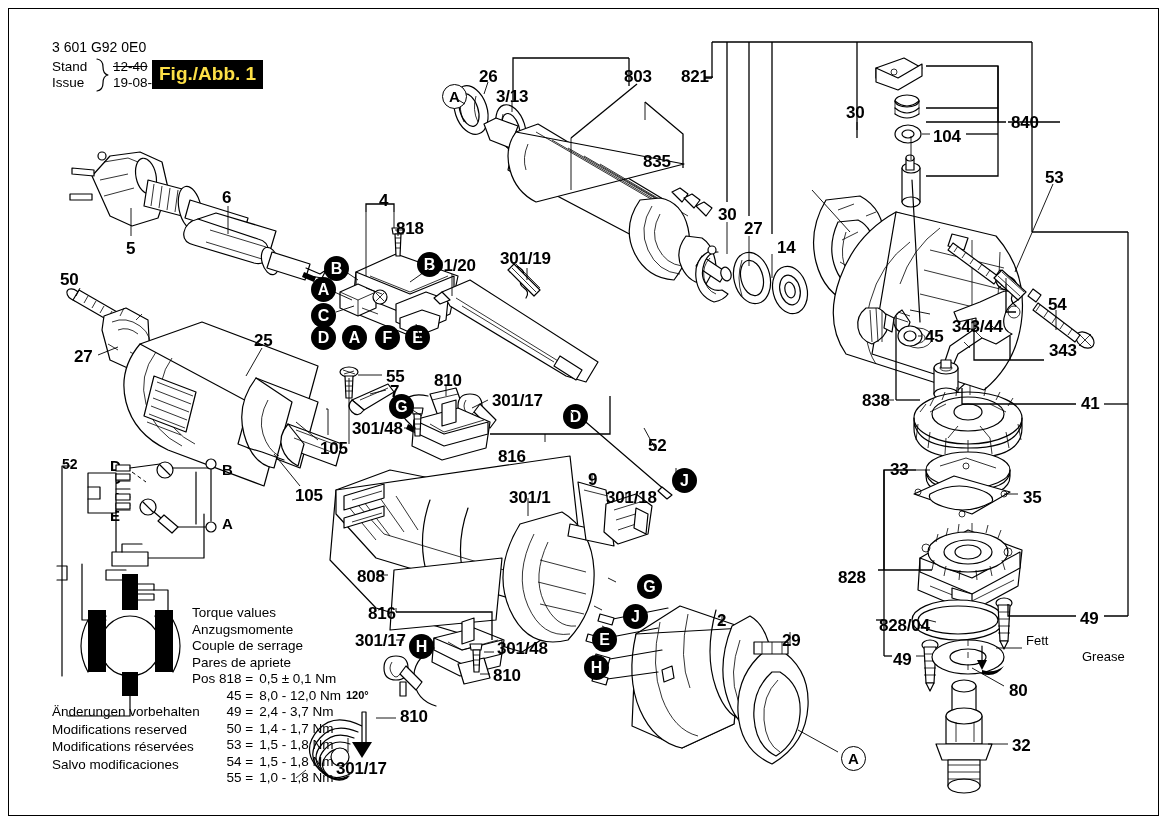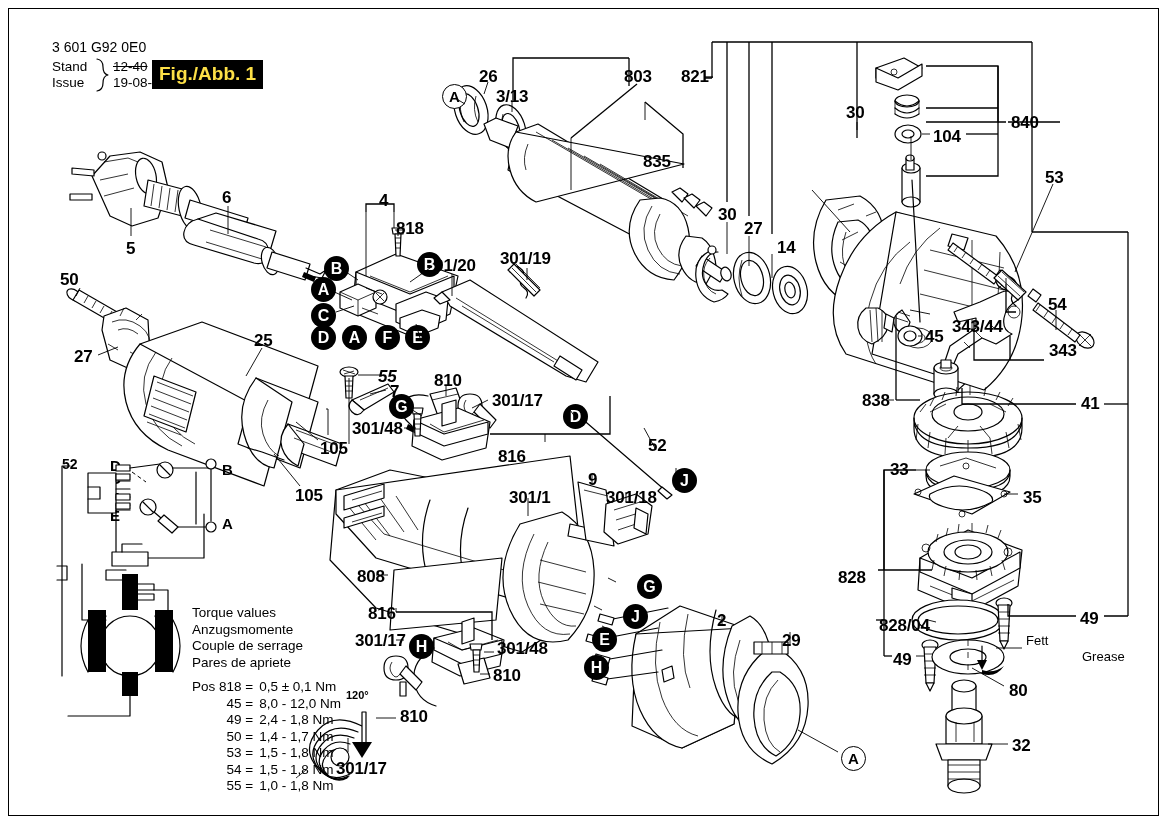--- a/index.html
+++ b/index.html
@@ -712,33 +712,33 @@
   <div class="lbl" style="left:346px;top:690px;font-size:11px;">120°</div>
 
   <div class="lbl txt" style="left:1026px;top:634px;font-weight:normal;">Fett</div>
   <div class="lbl txt" style="left:1082px;top:650px;font-weight:normal;">Grease</div>
 
   <div style="position:absolute;left:192px;top:605px;" class="torq">
     <div>Torque values</div>
     <div>Anzugsmomente</div>
     <div>Couple de serrage</div>
     <div>Pares de apriete</div>
-    <table style="border-collapse:collapse;margin-top:8px;">
+    <table style="border-collapse:collapse;margin-top:0px;">
       <tbody>
           <tr>
         <td style="text-align:right;padding-right:6px;">Pos  818 =</td>
         <td>0,5 ± 0,1 Nm</td>
       </tr>
       <tr>
         <td style="text-align:right;padding-right:6px;">45 =</td>
         <td>8,0 - 12,0 Nm</td>
       </tr>
       <tr>
         <td style="text-align:right;padding-right:6px;">49 =</td>
-        <td>2,4 - 1,8 Nm</td>
+        <td>2,4 - 3,7 Nm</td>
       </tr>
       <tr>
         <td style="text-align:right;padding-right:6px;">50 =</td>
         <td>1,4 - 1,7 Nm</td>
       </tr>
       <tr>
         <td style="text-align:right;padding-right:6px;">53 =</td>
         <td>1,5 - 1,8 Nm</td>
       </tr>
       <tr>
@@ -746,34 +746,40 @@
         <td>1,5 - 1,8 Nm</td>
       </tr>
       <tr>
         <td style="text-align:right;padding-right:6px;">55 =</td>
         <td>1,0 - 1,8 Nm</td>
       </tr>
     </tbody>
       </table>
   </div>
 
+  <div style="position:absolute;left:52px;top:703px;font-size:13.5px;line-height:17.5px;">
+    <div>Änderungen vorbehalten</div>
+    <div>Modifications reserved</div>
+    <div>Modifications réservées</div>
+    <div>Salvo modificaciones</div>
+  </div>
 
   <div id="callout-layer">
       <div class="lbl pn" style="left: 126px; top: 240px;">5</div>
       <div class="lbl pn" style="left: 222px; top: 189px;">6</div>
       <div class="lbl pn" style="left: 60px; top: 271px;">50</div>
       <div class="lbl pn" style="left: 74px; top: 348px;">27</div>
       <div class="lbl pn" style="left: 254px; top: 332px;">25</div>
       <div class="lbl pn" style="left: 320px; top: 440px;">105</div>
       <div class="lbl pn" style="left: 295px; top: 487px;">105</div>
       <div class="lbl pn" style="left: 379px; top: 192px;">4</div>
       <div class="lbl pn" style="left: 396px; top: 220px;">818</div>
       <div class="lbl pn" style="left: 425px; top: 257px;">301/20</div>
       <div class="lbl pn" style="left: 500px; top: 250px;">301/19</div>
-      <div class="lbl pn" style="left: 378px; top: 368px; font-style: italic;">55</div>
+      <div class="lbl pn" style="left: 386px; top: 368px;">55</div>
       <div class="lbl pn" style="left: 390px; top: 383px;">7</div>
       <div class="lbl pn" style="left: 352px; top: 420px;">301/48</div>
       <div class="lbl pn" style="left: 434px; top: 372px;">810</div>
       <div class="lbl pn" style="left: 492px; top: 392px;">301/17</div>
       <div class="lbl pn" style="left: 498px; top: 448px;">816</div>
       <div class="lbl pn" style="left: 648px; top: 437px;">52</div>
       <div class="lbl pn" style="left: 588px; top: 471px;">9</div>
       <div class="lbl pn" style="left: 606px; top: 489px;">301/18</div>
       <div class="lbl pn" style="left: 509px; top: 489px;">301/1</div>
       <div class="lbl pn" style="left: 357px; top: 568px;">808</div>

